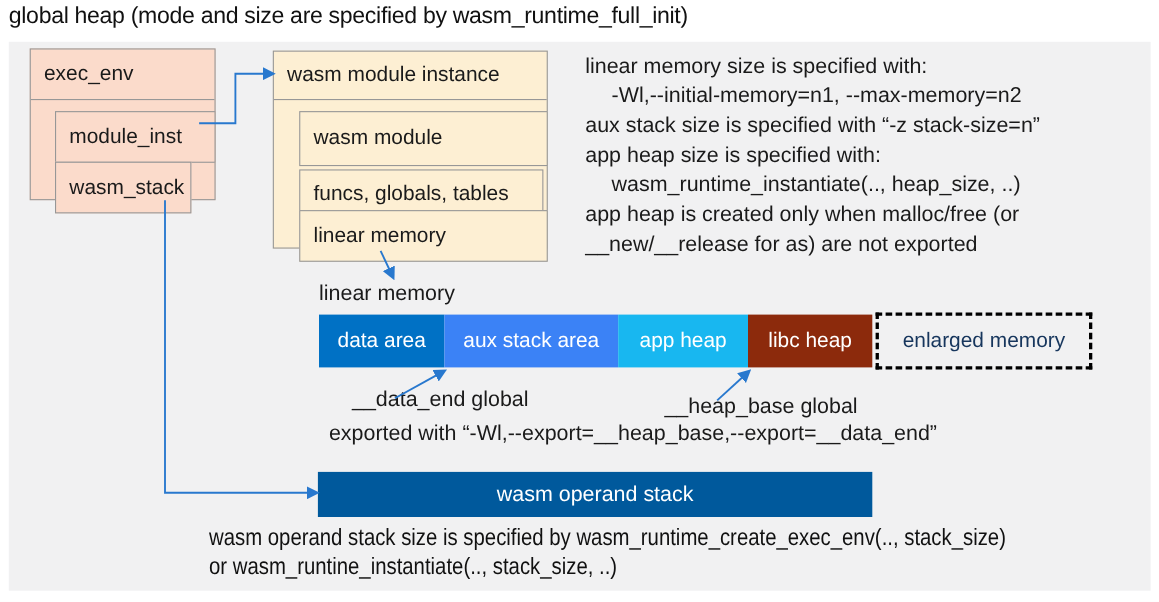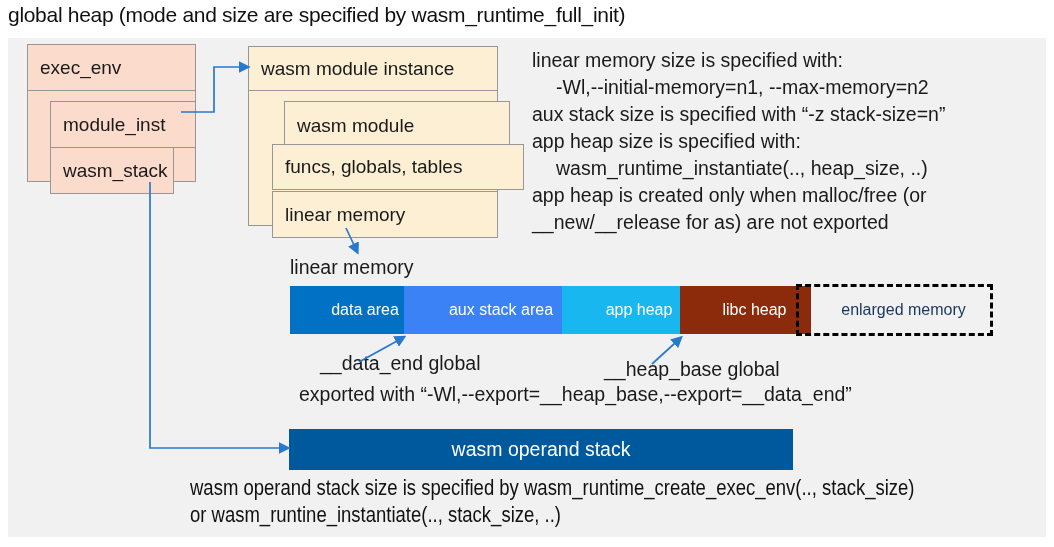--- a/index.html
+++ b/index.html
@@ -22,32 +22,32 @@
   .hdr,.row{box-sizing:border-box;display:flex;align-items:center;padding-left:12px;white-space:nowrap;}
   .inner{position:absolute;box-sizing:border-box;border:1px solid #979797;display:flex;align-items:center;padding-left:12px;white-space:nowrap;font-size:19px;margin-top:12px;}
 
   #exec-env{left:27px;top:44px;width:169px;height:138px;}
   #exec-env .hdr{height:46px;border-bottom:1px solid #979797;}
   #exec-mi{left:50px;top:89px;width:146px;height:47px;}
   #exec-ws{left:50px;top:135px;width:124px;height:47px;}
 
   #minst{left:248px;top:46px;width:250px;height:180px;}
   #minst .hdr{height:44px;border-bottom:1px solid #979797;}
-  #mi-r1{left:284px;top:89px;width:226px;height:50px;}
-  #mi-r2{left:272px;top:132px;width:252px;height:46px;}
+  #mi-r1{left:272px;top:89px;width:226px;height:50px;}
+  #mi-r2{left:272px;top:142px;width:222px;height:46px;}
   #mi-r3{left:272px;top:179px;width:226px;height:47px;}
 
   
   #notes-right{left:532px;top:47px;font-size:19.5px;line-height:27px;white-space:nowrap;}
   #notes-right .indent{padding-left:24px;}
 
   
   #lm-label{left:290px;top:256px;font-size:19.5px;}
   .seg{position:absolute;top:286px;height:48px;display:flex;align-items:center;justify-content:center;
-       color:#fff;font-size:16px;white-space:nowrap;padding-left:18px;}
+       color:#fff;font-size:19px;white-space:nowrap;}
   #seg-0{left:290px;width:114px;}
   #seg-1{left:404px;width:158px;}
   #seg-2{left:562px;width:118px;}
   #seg-3{left:680px;width:113px;}
   #seg-4{left:796px;width:197px;top:284px;height:52px;box-sizing:border-box;
          border:3px dashed #000;color:#17365d;background:transparent;}
 
   
   .ann{font-size:19.5px;white-space:nowrap;}
   #ann-dataend{left:320px;top:352px;}

